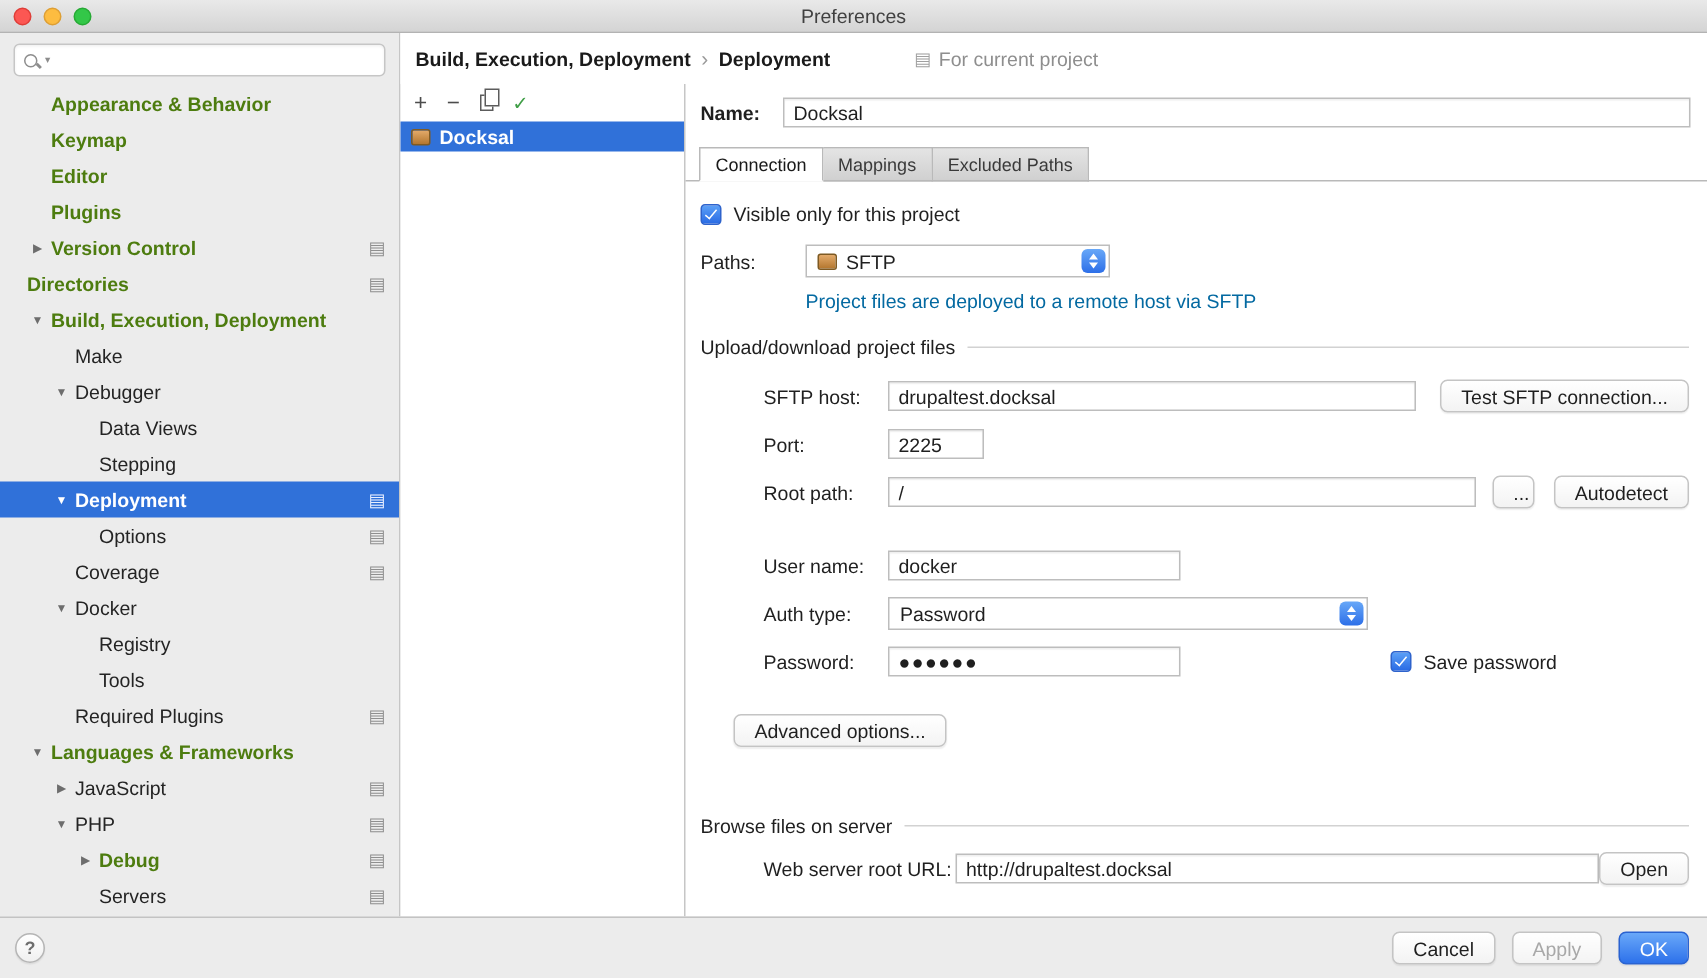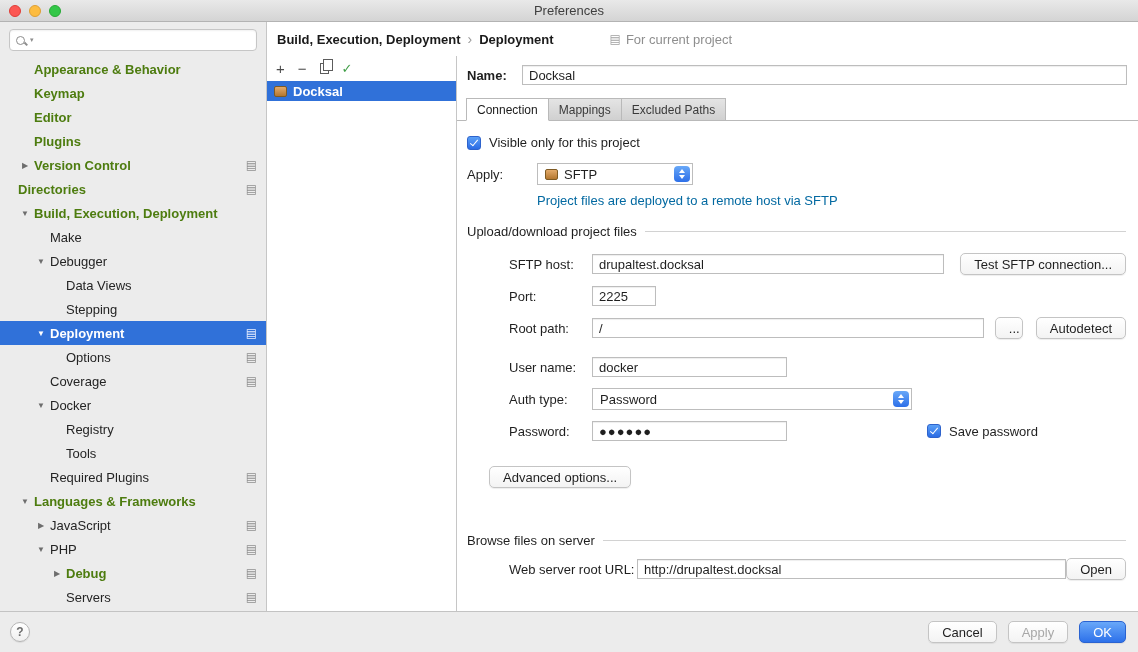--- a/index.html
+++ b/index.html
@@ -93,21 +93,21 @@
     border:1px solid #2e63cc; position:relative; flex:0 0 auto; box-sizing:border-box; }
   .checkbox::after { content:""; position:absolute; left:4px; top:1px; width:3px; height:7px;
     border-right:1.7px solid #fff; border-bottom:1.7px solid #fff; transform:rotate(40deg); }
   .cb-label { color:#1f1f1f; }
 
   .type-row { margin-top:13px; }
   .flabel { width:83px; flex:0 0 83px; color:#1f1f1f; }
   .type-label { width:70px; flex:0 0 70px; }
   .dropdown { height:22px; border:1px solid #bdbdbd; background:#fff; display:flex; align-items:center;
     padding:0 22px 0 7px; position:relative; box-sizing:border-box; }
-  .type-dropdown { width:156px; gap:6px; }
+  .type-dropdown { width:203px; gap:6px; }
   .auth-dropdown { width:320px; }
   .dd-value { white-space:nowrap; overflow:hidden; }
   .stepper { position:absolute; right:2px; top:2px; width:16px; height:16px; border-radius:4px;
     background:linear-gradient(#68a8f8,#2d6fe8); display:flex; flex-direction:column; align-items:center;
     justify-content:center; gap:2px; }
   .tri-up { width:0; height:0; border-left:3.5px solid transparent; border-right:3.5px solid transparent; border-bottom:4px solid #fff; }
   .tri-down { width:0; height:0; border-left:3.5px solid transparent; border-right:3.5px solid transparent; border-top:4px solid #fff; }
 
   .hint { margin:8px 0 0 70px; color:#0369a1; }
 
@@ -118,21 +118,21 @@
   .row.indent { margin-left:42px; }
   .host-row { margin-top:14px; }
   .host-input { width:352px; }
   .test-btn { margin-left:auto; }
   .port-row { margin-top:11px; }
   .port-input { width:64px; }
   .root-row { margin-top:11px; }
   .root-input { width:392px; }
   .dots-btn { margin-left:auto; width:28px; padding:0; }
   .autodetect-btn { margin-left:13px; }
-  .user-row { margin-top:18px; }
+  .user-row { margin-top:28px; }
   .user-input { width:195px; }
   .auth-row { margin-top:11px; }
   .pass-row { margin-top:11px; }
   .pass-input { width:195px; letter-spacing:1px; }
   .savepw-cb { margin-left:140px; }
   .pass-row .cb-label { margin-left:8px; }
   .advanced-btn { display:block; margin:25px 0 0 22px; }
   .browse-section { margin-top:45px; }
   .webroot-row { margin-top:10px; }
   .flabel.wide { width:128px; flex:0 0 128px; }
@@ -320,21 +320,21 @@
             </div>
           </div>
 
           <div class="tab-content">
             <div class="row cb-row">
               <span class="checkbox checked"></span>
               <span class="cb-label">Visible only for this project</span>
             </div>
 
             <div class="row type-row">
-              <span class="flabel type-label">Apply:</span>
+              <span class="flabel type-label">Paths:</span>
               <div class="dropdown type-dropdown">
                 <span class="server-icon"></span>
                 <span class="dd-value">SFTP</span>
                 <span class="stepper">
                     <i class="tri-up"></i>
                     <i class="tri-down"></i>
                   </span>
               </div>
             </div>
 

